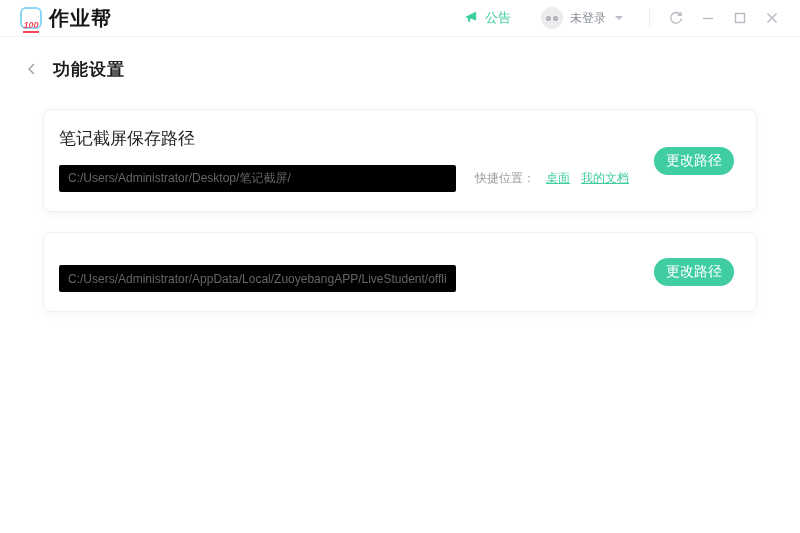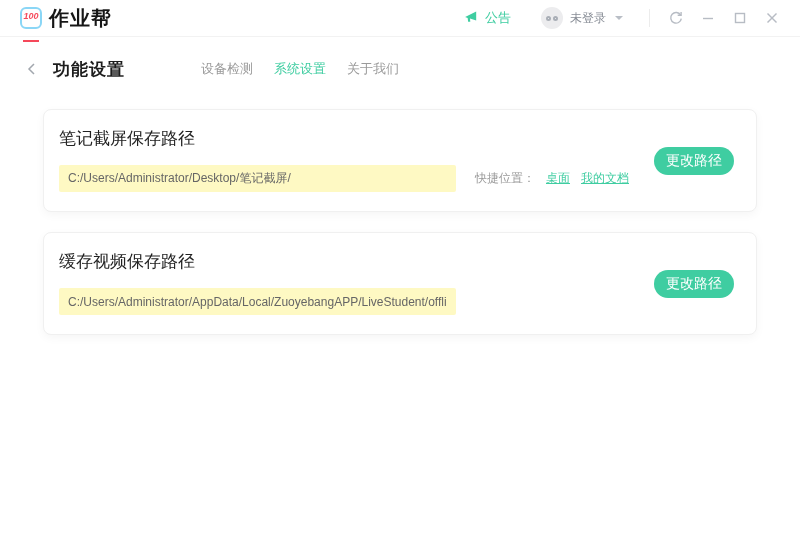--- a/index.html
+++ b/index.html
@@ -10,21 +10,21 @@
     --accent:#3fcda1;
   }
 
   
   .header { height:37px; display:flex; align-items:center; padding:0 12px 0 20px;
             border-bottom:1px solid #f2f2f2; background:#fff; }
   .logo { display:flex; align-items:center; gap:7px; }
   .logo-badge { width:22px; height:22px; border:2px solid #8ad6f6; border-radius:6px;
                 background:#fefefe; display:flex; align-items:center; justify-content:center; }
   .logo-badge span { color:#f5485a; font-weight:bold; font-style:italic; font-size:9px;
-                     line-height:1; border-bottom:2px double #f5485a; padding-bottom:19px;margin-top:18px; }
+                     line-height:1; border-bottom:2px double #f5485a; padding-bottom:1px;margin-top:18px; }
   .logo-text { font-size:20px; font-weight:800; color:#161616; letter-spacing:1px;text-align:center; }
   .header-spacer { flex:1; }
 
   .announce { display:flex; align-items:flex-start; gap:6px; color:var(--accent);
               font-size:13px; cursor:pointer; margin-right:30px; }
   .user { display:flex; align-items:center; gap:7px; cursor:pointer; margin-right:16px; }
   .avatar { width:22px; height:22px; border-radius:50%; background:#ececee;
             display:flex; align-items:center; justify-content:center; gap:2px; }
   .avatar i { width:5px; height:5px; border:2px solid #a9aeb6; border-radius:50%;
               background:#f7f7f8; display:block; }
@@ -44,21 +44,21 @@
   .tab.active { color:var(--accent); }
 
   
   .cards { margin-top:27px; }
   .card { position:relative; margin:0 43px 20px 43px; background:#fff;
           border:1px solid #f0f0f0; border-radius:8px;
           box-shadow:0 3px 10px rgba(0,0,0,0.04);
           padding:17px 20px 19px 15px; }
   .card-title { font-size:17px; font-weight:400; color:#222; }
   .path-row { display:flex; align-items:center; margin-top:15px; }
-  .path-input { width:397px; height:27px; background:#fef9c3; border:none; border-radius:2px;
+  .path-input { width:397px; height:27px; background:#000000; border:none; border-radius:2px;
                 padding:0 9px; font-size:12px; color:#666;
                 font-family:"Liberation Sans","DejaVu Sans",sans-serif; outline:none; }
   .quick { display:flex; align-items:center; margin-left:12px; font-size:12px; }
   .quick-label { color:#9a9a9a;margin-left:7px; }
   .quick-link { color:var(--accent); text-decoration:underline; margin-left:11px; cursor:pointer; }
   .change-btn { position:absolute; right:22px; top:50%; transform:translateY(-50%);
                 width:80px; height:28px; border:none; border-radius:14px;
                 background:var(--accent); color:#fff; font-size:14px; cursor:pointer;
                 font-family:"Liberation Sans","DejaVu Sans",sans-serif; }
 </style>
@@ -117,43 +117,37 @@
   </div>
 </div>
 
 <div class="titlebar">
   <div class="back">
     <svg width="14" height="16" viewBox="0 0 14 16">
       <polyline points="9,3 4,8 9,13" fill="none" stroke="#a2a7ae" stroke-width="1.5"></polyline>
     </svg>
   </div>
   <div class="page-title">功能设置</div>
-  <div class="tabs">
-    <div class="tab">设备检测</div>
-    <div class="tab active">系统设置</div>
-    <div class="tab">关于我们</div>
-  </div>
 </div>
 
 <div class="cards">
 
   <div class="card">
     <div class="card-title">笔记截屏保存路径</div>
     <div class="path-row">
       <input class="path-input" type="text" readonly="" value="C:/Users/Administrator/Desktop/笔记截屏/" style="">
       <div class="quick">
         <span class="quick-label">快捷位置：</span>
         <span class="quick-link">桌面</span>
         <span class="quick-link">我的文档</span>
       </div>
     </div>
     <button class="change-btn">更改路径</button>
   </div>
 
   <div class="card">
-    <div class="card-title">缓存视频保存路径</div>
     <div class="path-row">
       <input class="path-input" type="text" readonly="" value="C:/Users/Administrator/AppData/Local/ZuoyebangAPP/LiveStudent/offlineFiles" style="">
     </div>
     <button class="change-btn">更改路径</button>
   </div>
 
 </div>
 
 </body></html>

